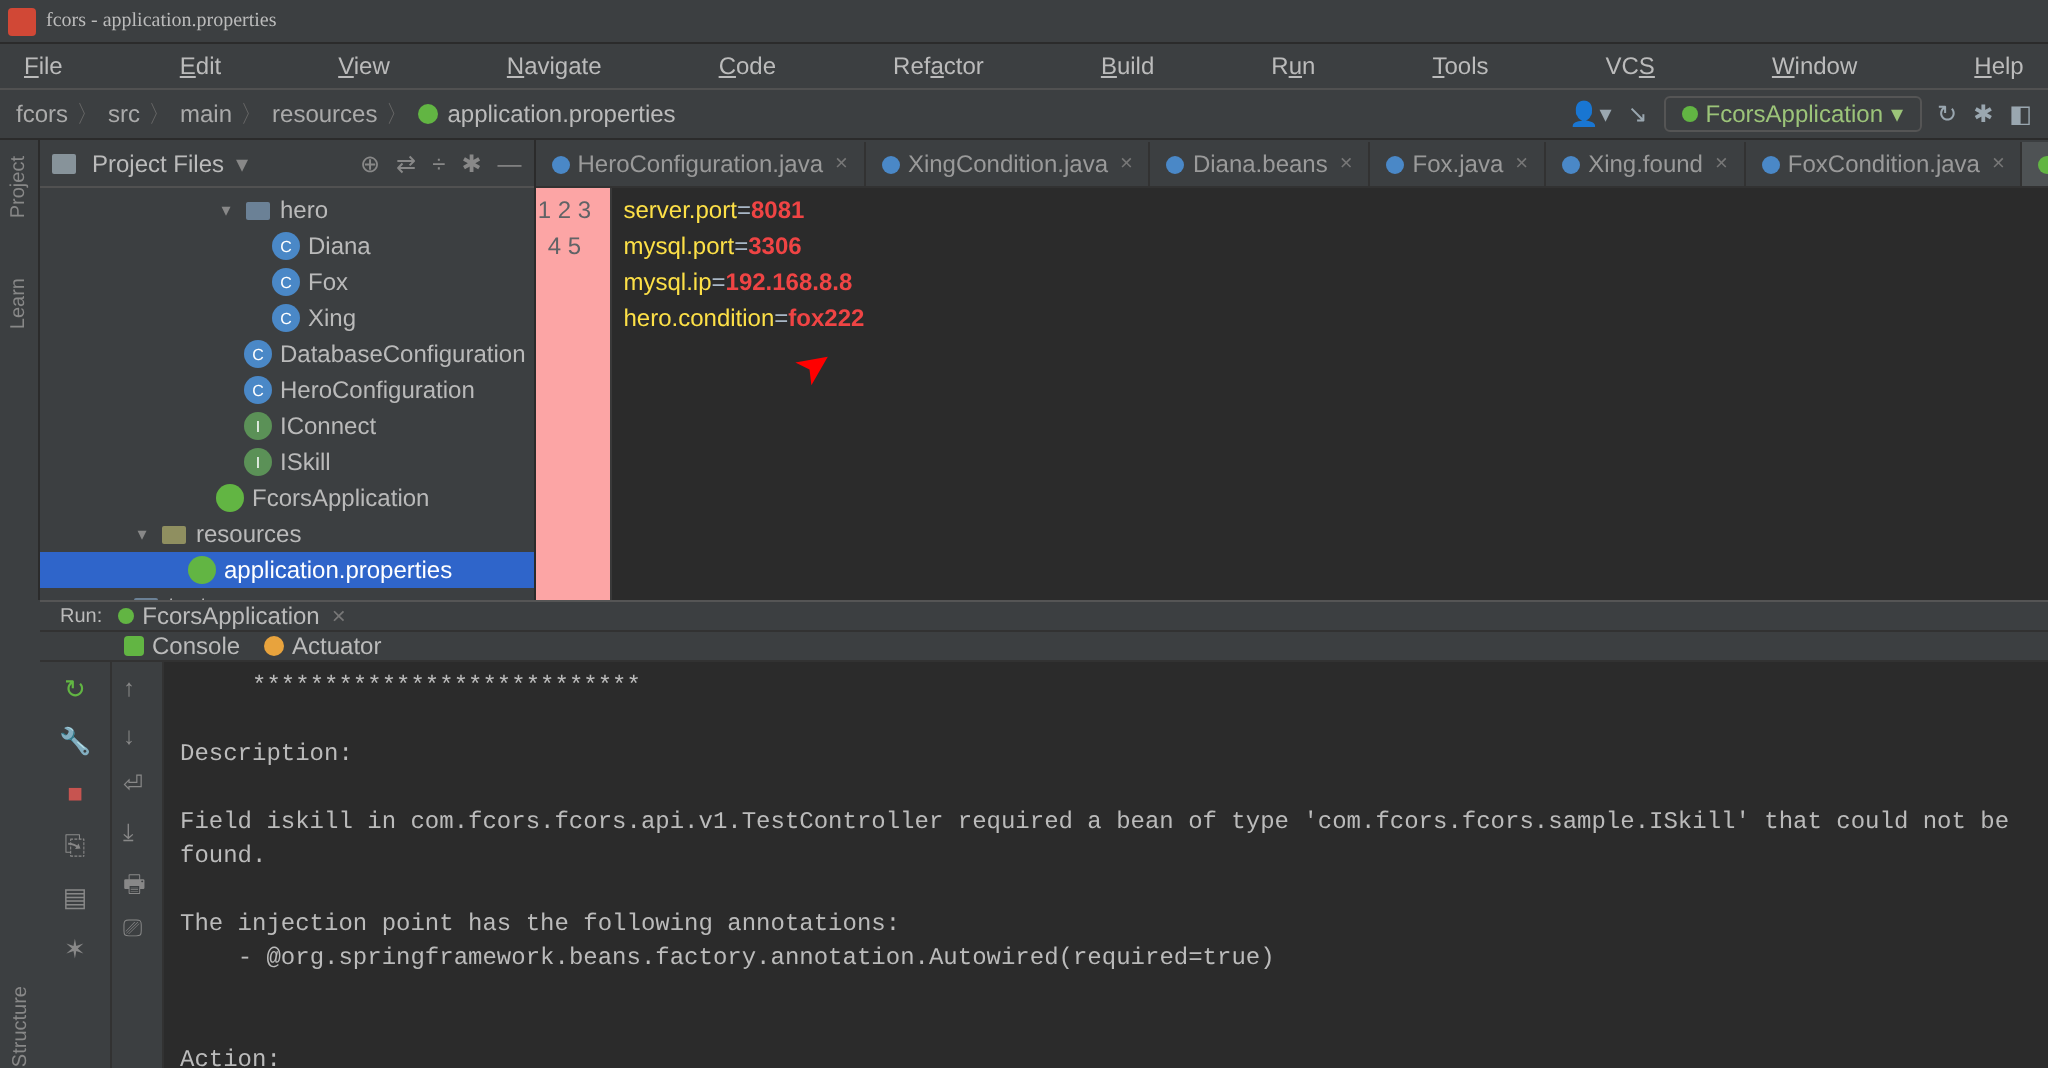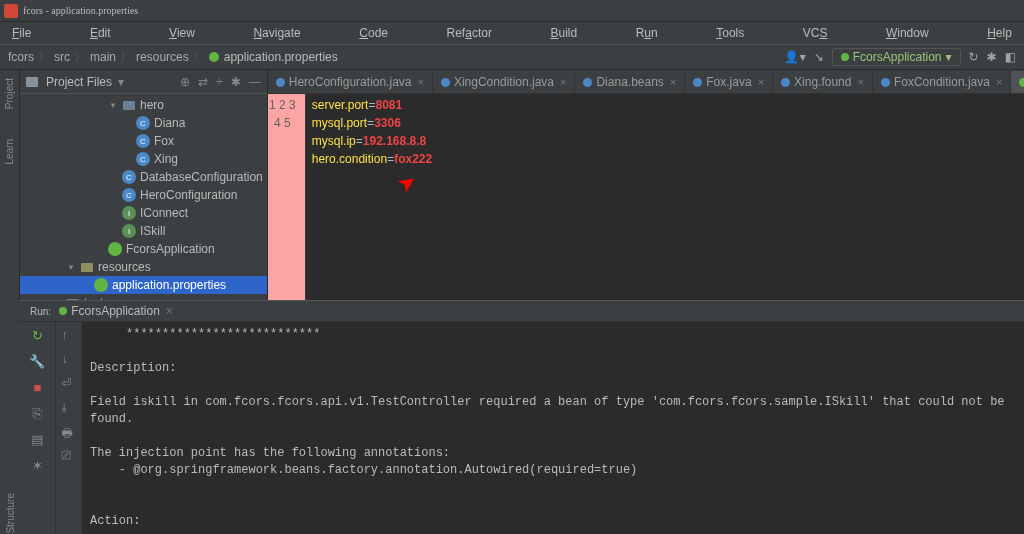--- a/index.html
+++ b/index.html
@@ -296,20 +296,28 @@
 </div>
 
 <div class="run-panel">
   <div class="run-header">
     <span class="title">Run:</span>
     <span class="app-run">
       <span>FcorsApplication</span>
       <span class="close">×</span>
     </span>
   </div>
+  <div class="run-subheader" style="padding-left:42px;">
+    <span class="item">
+        <span>Console</span>
+      </span>
+    <span class="item act">
+        <span>Actuator</span>
+      </span>
+  </div>
   <div class="run-body">
     <div class="run-tools">
       <div class="tool rerun">↻</div>
       <div class="tool">🔧</div>
       <div class="tool stop">■</div>
       <div class="tool">⎘</div>
       <div class="tool">▤</div>
       <div class="tool">✶</div>
     </div>
     <div class="run-tools2">

